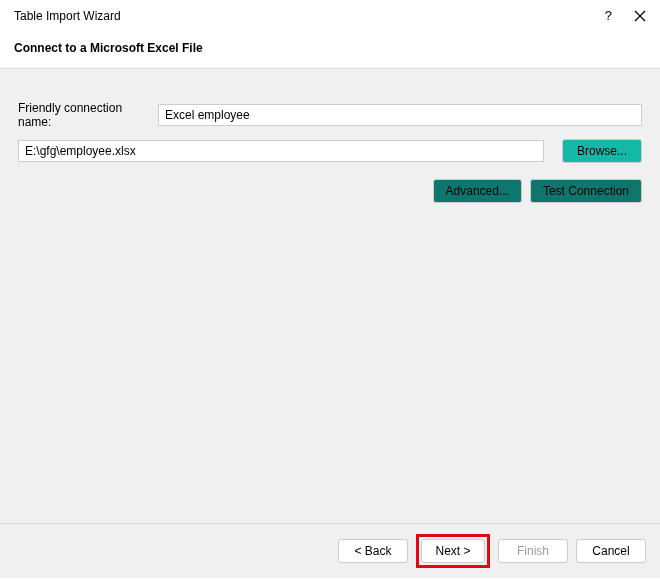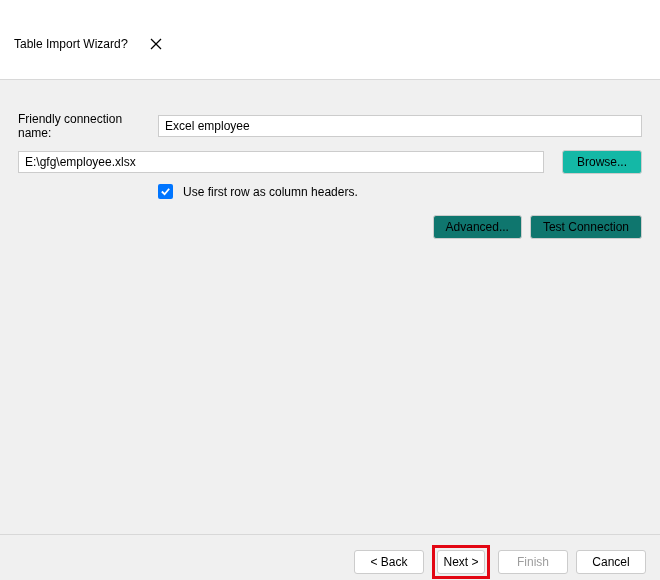--- a/index.html
+++ b/index.html
@@ -12,23 +12,23 @@
       font-size: 12px;
       background: #fff;
       width: 660px;
       height: 580px;
       overflow: hidden;
       color: #000;
     }
     .title-bar {
       display: flex;
       align-items: center;
+      justify-content: space-between;
       padding: 8px 14px 6px 14px;
       background: #fff;
-      margin-top: 28px;
     }
     .title-text {
       font-size: 12px;
     }
     .title-buttons {
       display: flex;
       gap: 22px;
       align-items: center;
     }
     .help-icon {
@@ -155,62 +155,55 @@
     .nav-btn.disabled {
       color: #9e9e9e;
       cursor: default;
     }
     .next-wrapper {
       border: 3px solid #e30613;
       padding: 2px;
       display: inline-flex;
     }
     .next-wrapper .nav-btn {
-      width: 48px;
+      width: 64px;
     }
   </style>
 </head>
 <body>
 
 <div class="title-bar">
   <span class="title-text">Table Import Wizard</span>
   <div class="title-buttons">
     <span class="help-icon">?</span>
     <span class="close-icon">
       <svg viewBox="0 0 12 12">
           <line x1="1" y1="1" x2="11" y2="11" stroke="#000" stroke-width="1.3"></line>
           <line x1="11" y1="1" x2="1" y2="11" stroke="#000" stroke-width="1.3"></line>
         </svg>
     </span>
   </div>
 </div>
 
 <div class="header-section">
+  <div class="header-title">Connect to a Microsoft Excel File</div>
 </div>
 
 <div class="form-area">
 
   <div class="form-row">
     <span class="form-label">Friendly connection name:</span>
     <input type="text" class="text-input" value="Excel employee" style="">
   </div>
 
   <div class="form-row">
     <input type="text" class="text-input" value="E:\gfg\employee.xlsx" style="">
     <button class="browse-btn">Browse...</button>
   </div>
 
-  <div class="checkbox-row">
-    <span class="checkbox-box">
-      <svg viewBox="0 0 12 12">
-          <polyline points="2,6 5,9 10,3" fill="none" stroke="#fff" stroke-width="2"></polyline>
-        </svg>
-    </span>
-    <span class="checkbox-label">Use first row as column headers.</span>
-  </div>
 
   <div class="aux-buttons">
     <button class="aux-btn">Advanced...</button>
     <button class="aux-btn">Test Connection</button>
   </div>
 
 </div>
 
 <div class="footer-bar">
   <button class="nav-btn">&lt; Back</button>

